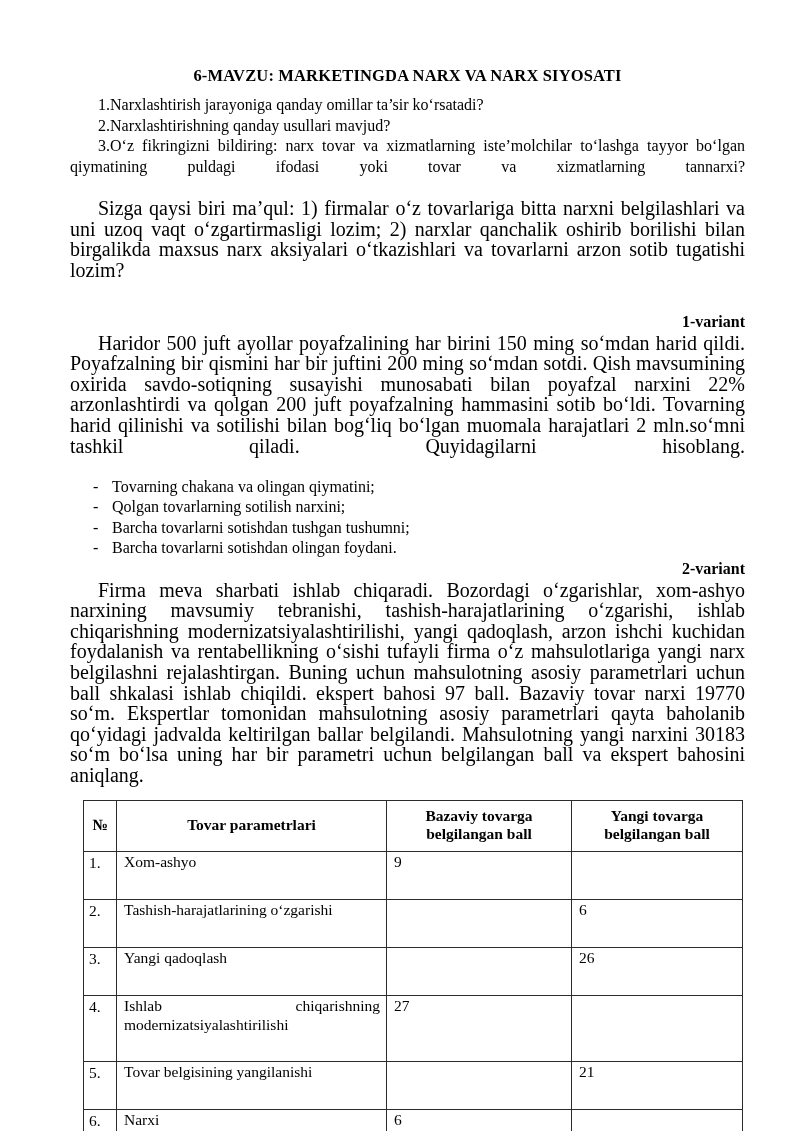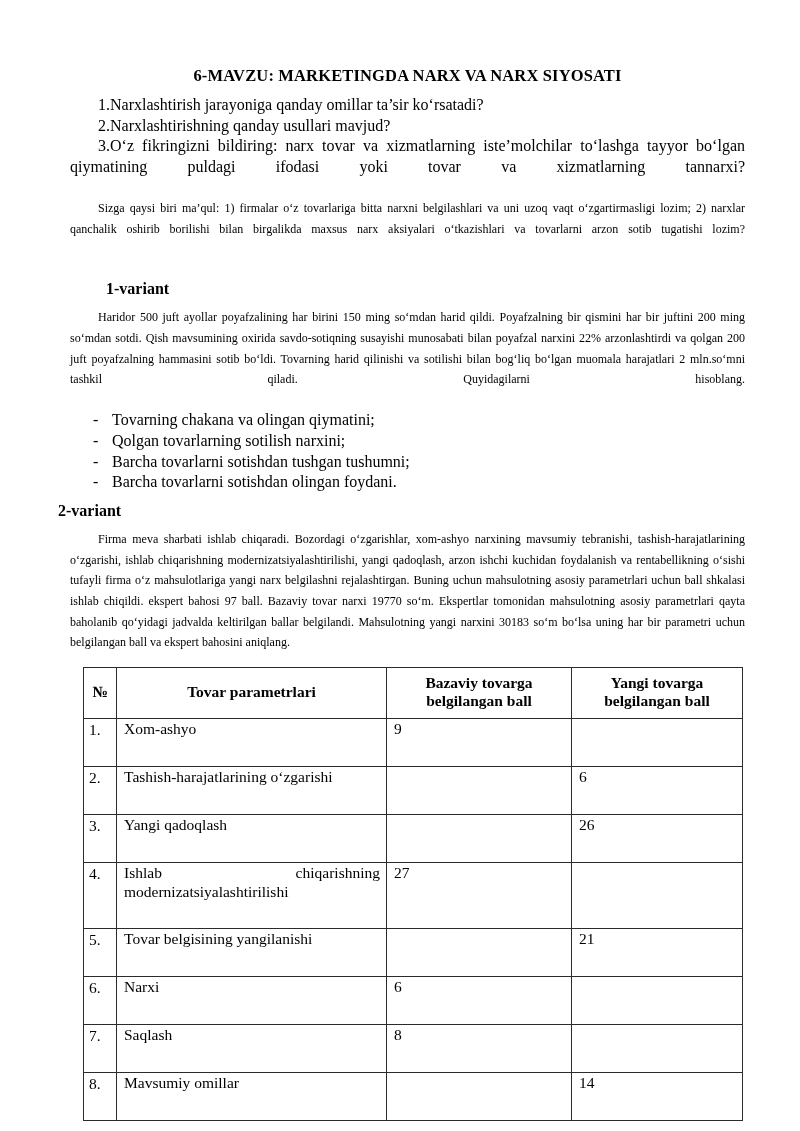--- a/index.html
+++ b/index.html
@@ -43,39 +43,40 @@
   }
   .q-line.multi {
     text-align: justify;
   }
   .q-line.multi::after {
     content: "";
     display: inline-block;
     width: 100%;
   }
   .para {
-    font-size: 12px;
+    font-size: 20px;
     line-height: 20.6px;
     text-align: justify;
     text-indent: 28px;
     margin: 0;
   }
   .para::after {
     content: "";
     display: inline-block;
     width: 100%;
   }
   .para.last::after {
     content: none;
   }
   .variant-head {
     font-size: 16px;
     line-height: 20.6px;
     font-weight: bold;
-    margin: 8px;
+    margin: 0;
+    text-align: right;
   }
   .variant-head.indented {
     text-indent: 28px;
   }
   .variant-head.flush {
     text-indent: 0;
     margin-left: -12px;
   }
   .spacer-sm { height: 11px; }
   .bullets {

